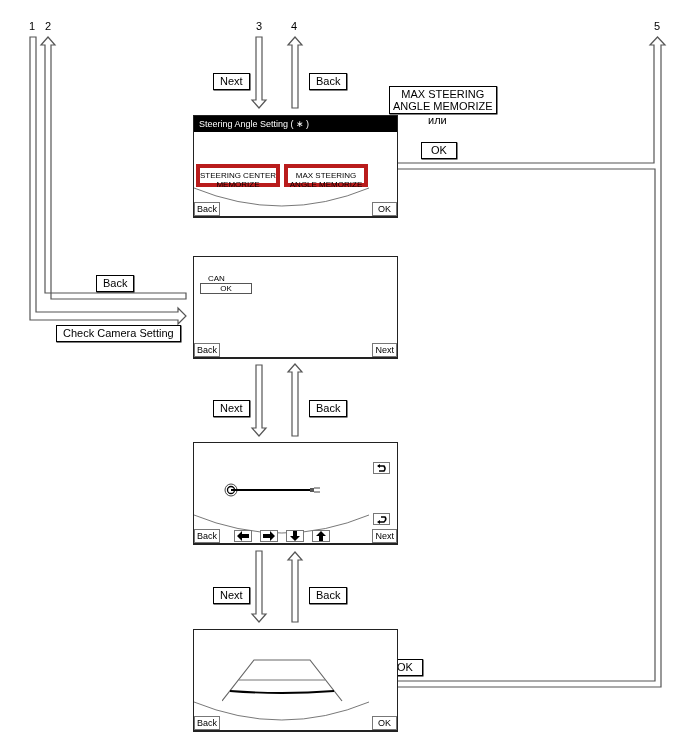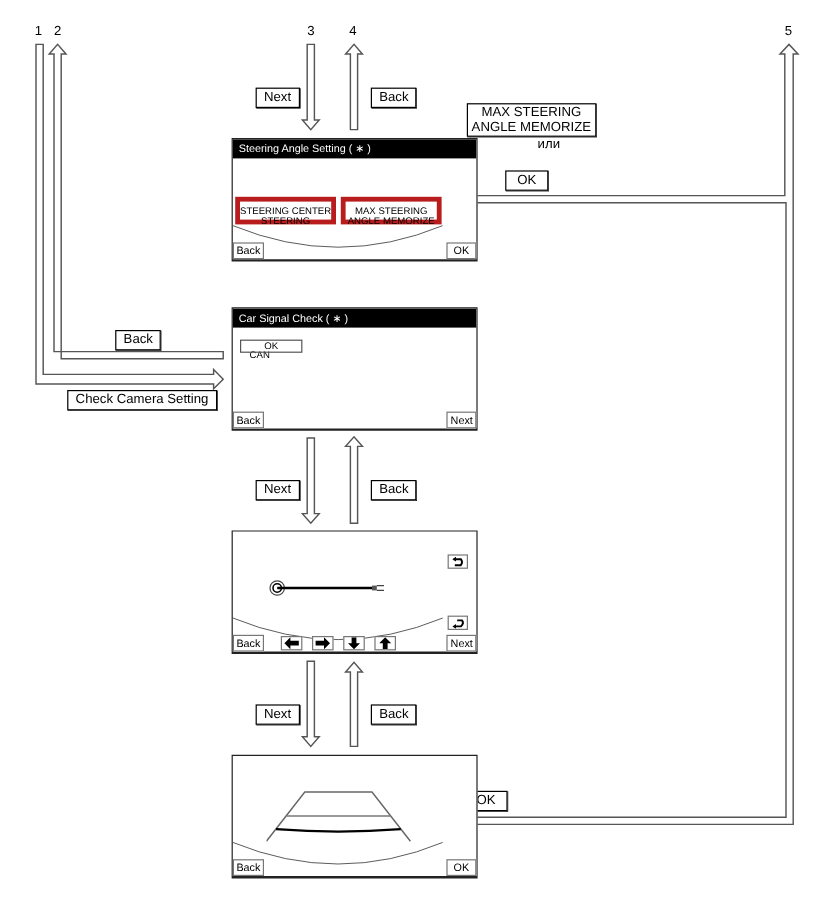--- a/index.html
+++ b/index.html
@@ -18,21 +18,21 @@
            box-sizing: border-box; overflow: hidden; }
   .panel .title { background: #000; color: #fff; height: 16px; font-size: 9px;
                   line-height: 16px; padding-left: 5px; white-space: nowrap; }
   .panel .curve { position: absolute; left: 0; bottom: 0; width: 175px; height: 40px; }
   .pbtn { position: absolute; background: #fff; border: 1px solid #777; font-size: 9px;
           line-height: 12px; height: 12px; padding: 0 2px; box-sizing: content-box; }
   .pbtn.left { left: 0; bottom: 0; }
   .pbtn.right { right: 0; bottom: 0; text-align: right; }
   .bigbtn { position: absolute; border: 4px solid #b91c1c; background: #fff; font-size: 8px;
             line-height: 9px; text-align: center; box-sizing: border-box; padding-top: 3px; }
-  .can-label { position: absolute; left: 14px; top: 34px; font-size: 8px; line-height: 9px; }
+  .can-label { position: absolute; left: 14px; top: 17px; font-size: 8px; line-height: 9px; }
   .can-box { position: absolute; left: 6px; top: 26px; width: 50px; height: 9px;
              border: 1px solid #555; font-size: 8px; line-height: 9px; text-align: center; }
   .dir-btn { position: absolute; bottom: 1px; width: 18px; height: 12px; background: #fff;
              border: 1px solid #777; box-sizing: border-box; display: flex;
              align-items: center; justify-content: center; }
   .rot-btn { position: absolute; right: 7px; width: 17px; height: 12px; border: 1px solid #777;
              box-sizing: border-box; background: #fff; display: flex; align-items: center; justify-content: center; }
 </style>
 </head>
 <body>
@@ -64,53 +64,52 @@
 <div class="num" style="left:291px;top:21px">4</div>
 <div class="num" style="left:654px;top:21px">5</div>
 
 <div class="tag" style="left:213px;top:73px">Next</div>
 <div class="tag" style="left:309px;top:73px">Back</div>
 
 <div class="tag multi" style="left:389px;top:86px">
   <div>MAX STEERING</div>
   <div>ANGLE MEMORIZE</div>
 </div>
-<div class="note" style="left:448px;top:115px">или</div>
+<div class="note" style="left:428px;top:115px">или</div>
 <div class="tag" style="left:421px;top:142px;padding:1px 9px">OK</div>
 
 <div class="tag" style="left:96px;top:275px">Back</div>
 <div class="tag" style="left:56px;top:325px">Check Camera Setting</div>
 
 <div class="tag" style="left:213px;top:400px">Next</div>
 <div class="tag" style="left:309px;top:400px">Back</div>
 
 <div class="tag" style="left:213px;top:587px">Next</div>
 <div class="tag" style="left:309px;top:587px">Back</div>
 
 <div class="tag" style="left:387px;top:659px;padding:1px 9px">OK</div>
 
 <div class="panel" style="top:115px">
   <div class="title">Steering Angle Setting ( ∗ )</div>
   <svg class="curve" viewBox="0 0 175 40">
     <path d="M0,12 Q88,48 175,12" fill="none" stroke="#555" stroke-width="0.8"></path>
   </svg>
   <div class="bigbtn" style="left:2px;top:48px;width:84px;height:23px">
     <div>STEERING CENTER</div>
-    <div>STEERING</div>
+    <div>MEMORIZE</div>
   </div>
   <div class="bigbtn" style="left:90px;top:48px;width:84px;height:23px">
     <div>MAX STEERING</div>
     <div>ANGLE MEMORIZE</div>
   </div>
   <div class="pbtn left">Back</div>
   <div class="pbtn right" style="padding:0 5px">OK</div>
 </div>
 
 <div class="panel" style="top:256px">
-  <div class="title">Car Signal Check ( ∗ )</div>
   <div class="can-label">CAN</div>
   <div class="can-box">OK</div>
   <div class="pbtn left">Back</div>
   <div class="pbtn right">Next</div>
 </div>
 
 <div class="panel" style="top:442px">
   <svg class="curve" viewBox="0 0 175 40">
     <path d="M0,12 Q88,48 175,12" fill="none" stroke="#555" stroke-width="0.8"></path>
   </svg>

